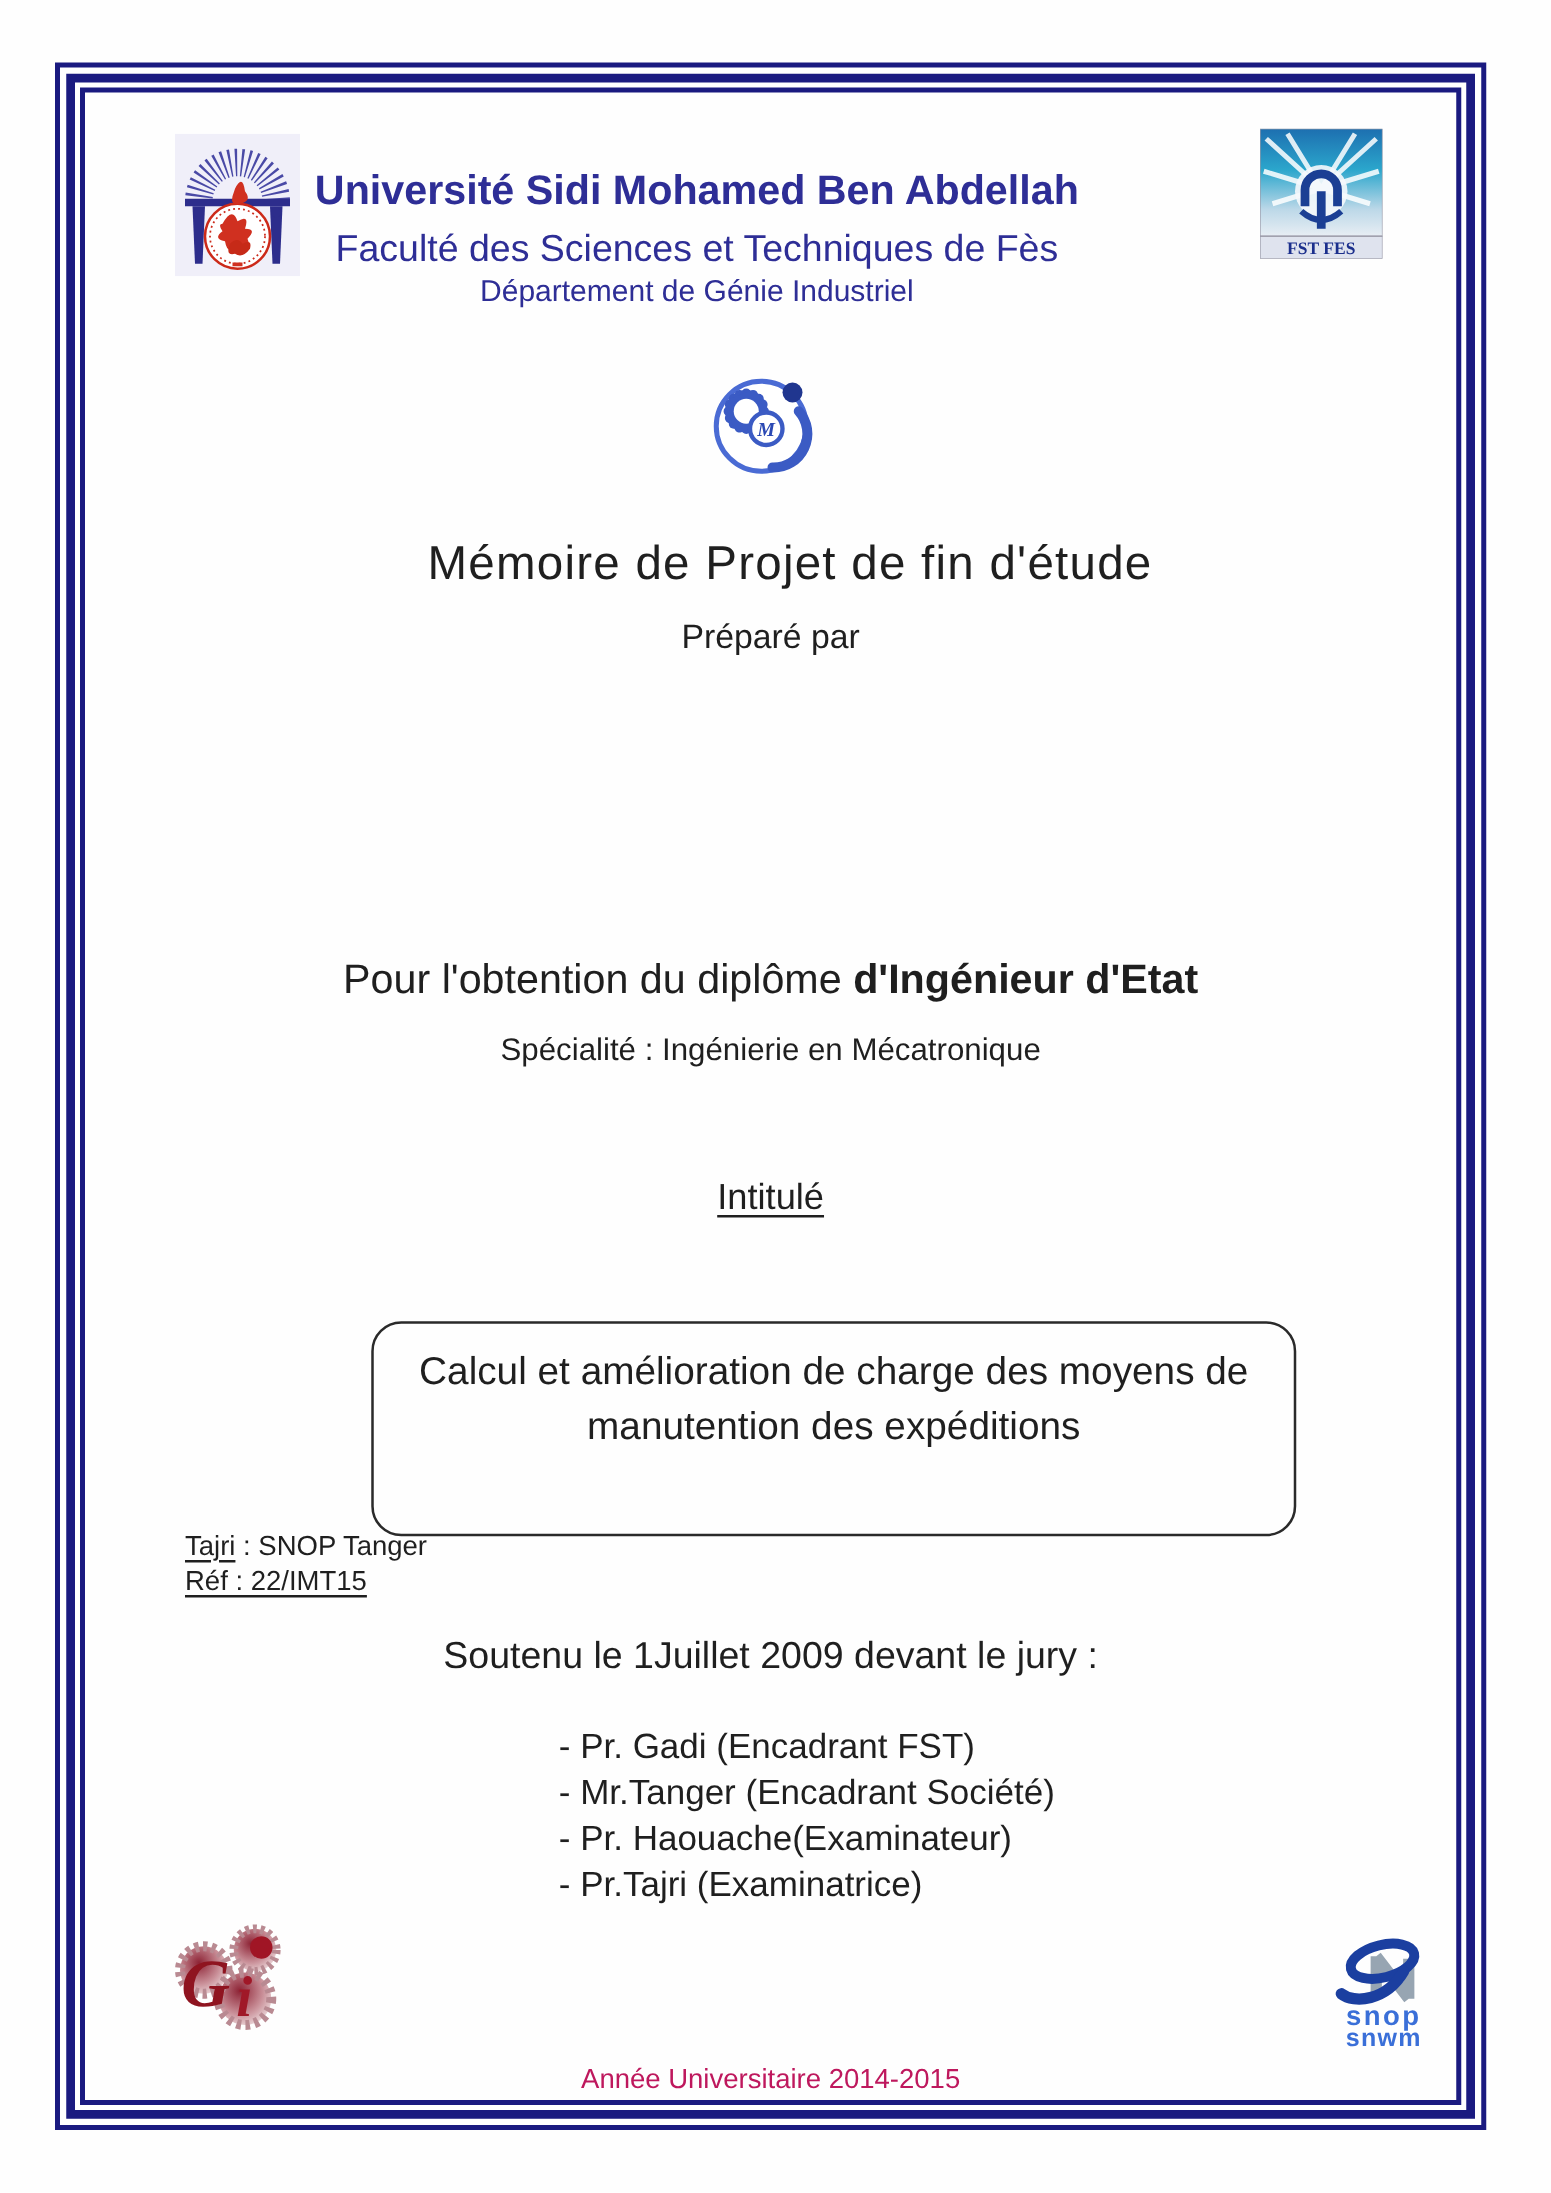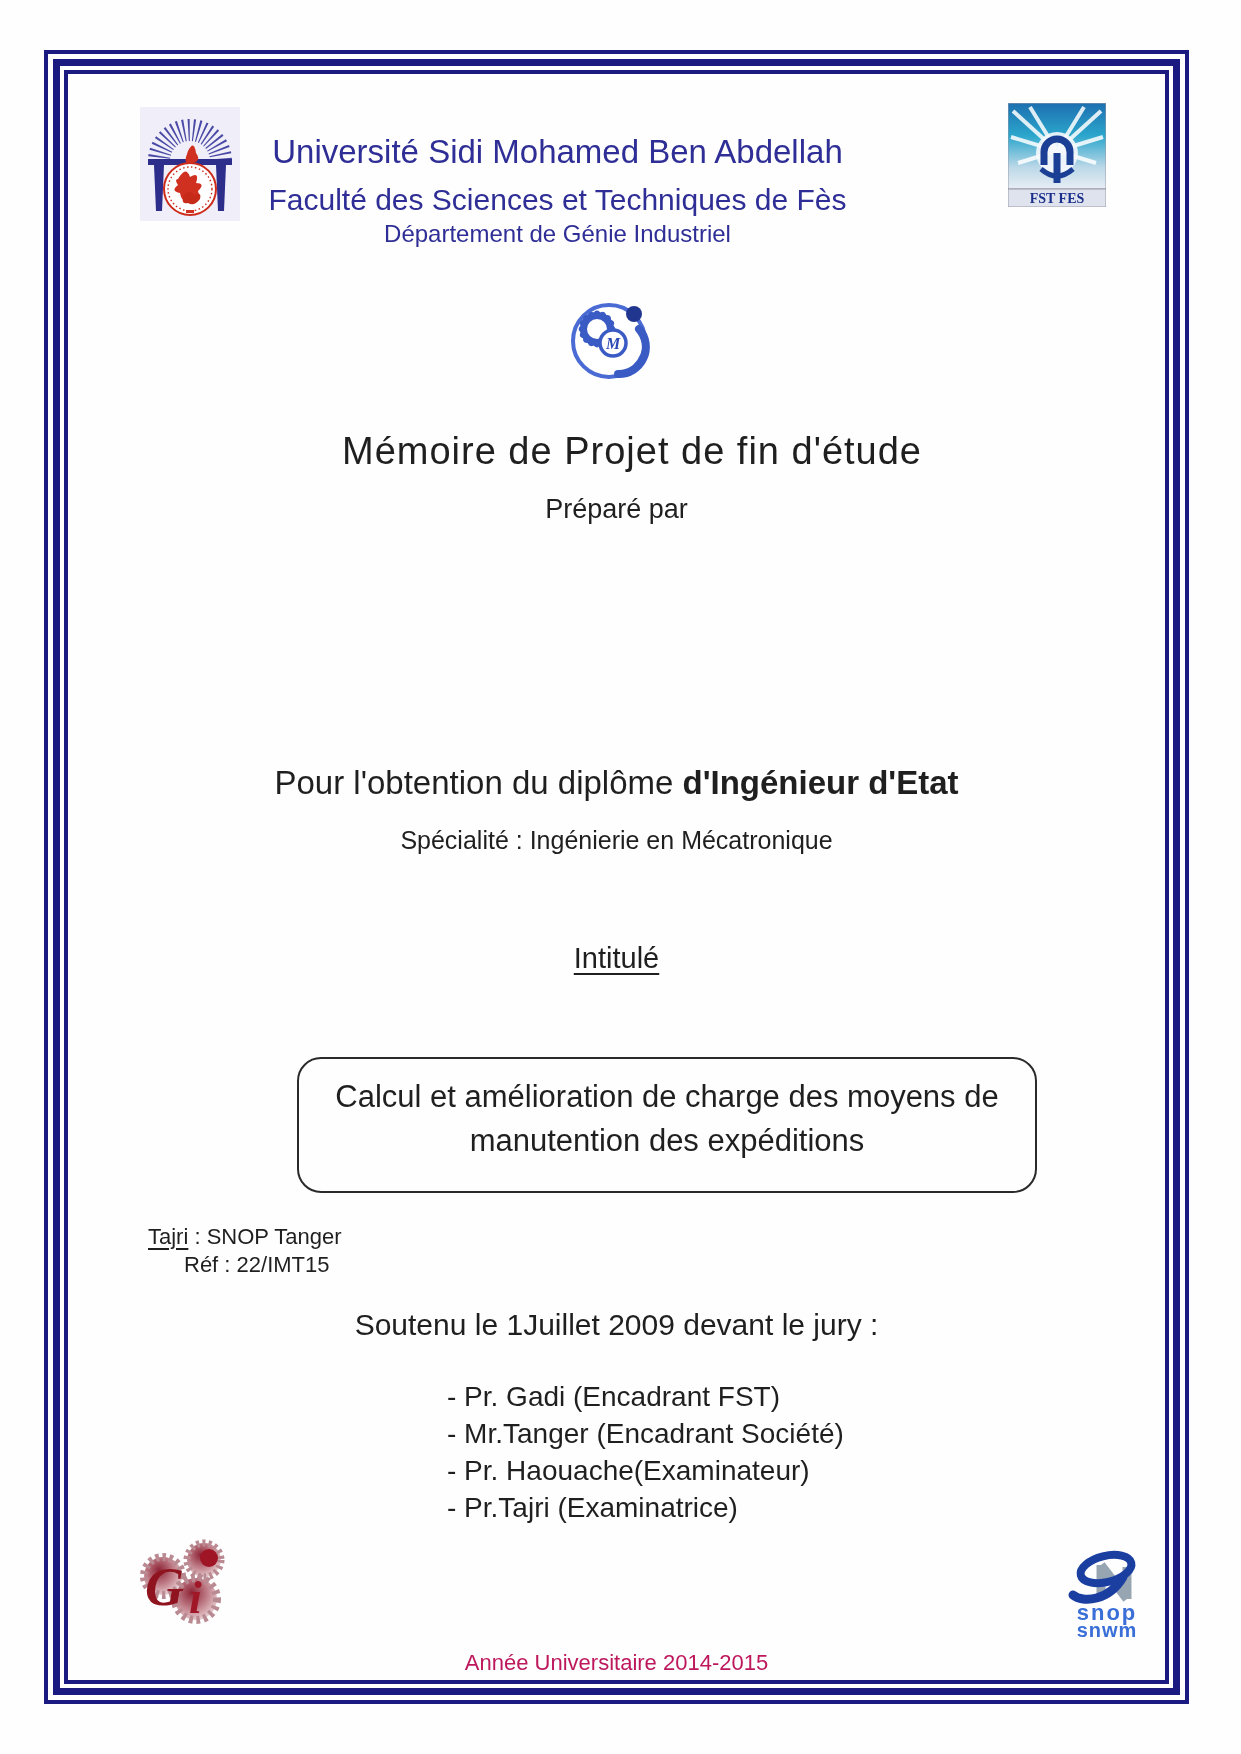--- a/index.html
+++ b/index.html
@@ -10,49 +10,49 @@
   
   .frame{position:absolute;border-style:solid;border-color:#1a1a80;}
   .frame-outer{top:50px;left:44px;right:52px;bottom:50px;border-width:4px;}
   .frame-mid{top:59px;left:53px;right:61px;bottom:59px;border-width:7px;}
   .frame-inner{top:70px;left:64px;right:72px;bottom:70px;border-width:4px;}
 
   .abs{position:absolute;}
   .centered{left:64px;right:72px;text-align:center;}
 
   .hdr{top:134px;left:250px;width:615px;text-align:center;color:#2e2e96;line-height:1.12;}
-  .hdr .l1{font-size:33px;}
+  .hdr .l1{font-size:33px;font-weight:bold;}
   .hdr .l2{font-size:30px;margin-top:12px;}
   .hdr .l3{font-size:24px;margin-top:4px;}
 
   .logo-usmba{top:107px;left:140px;}
   .logo-fst{top:103px;left:1008px;}
   .logo-gear{top:285px;left:567px;}
   .logo-gi{top:1533px;left:133px;}
   .logo-snop{top:1543px;left:1057px;}
 
   .title-main{top:430px;font-size:38px;letter-spacing:1px;padding-left:31px;}
   .prepared{top:494px;font-size:27px;}
   .author{top:626px;font-size:37px;font-weight:bold;letter-spacing:1px;}
   .degree{top:764px;font-size:33px;}
   .degree b{font-weight:bold;}
   .specialty{top:826px;font-size:25px;}
   .intitule{top:942px;font-size:29px;}
   .intitule span{text-decoration:underline;text-underline-offset:5px;}
 
   .title-box{
-    top:1057px;left:297px;width:740px;height:136px;
+    top:1057px;left:297px;width:740px;height:172px;
     border:2.5px solid #2a2a2a;border-radius:24px;background:#fefefe;
     text-align:center;font-size:31px;line-height:44px;
     padding:16px 30px 0 30px;box-sizing:border-box;
   }
 
   .lieu{top:1224px;left:148px;font-size:22px;}
   .lieu .u{text-decoration:underline;text-underline-offset:4px;}
-  .refline{top:1252px;left:148px;font-size:22px;text-underline-offset:4px;margin-left:36px;}
+  .refline{top:1252px;left:148px;font-size:22px;text-decoration:underline;text-underline-offset:4px;}
 
   .defense{top:1308px;font-size:30px;}
   .jury{top:1378px;left:447px;font-size:28px;line-height:37px;}
   .jury div{white-space:pre;}
 
   .year{top:1650px;font-size:22px;color:#be185d;}
 </style>
 </head>
 <body>
 

